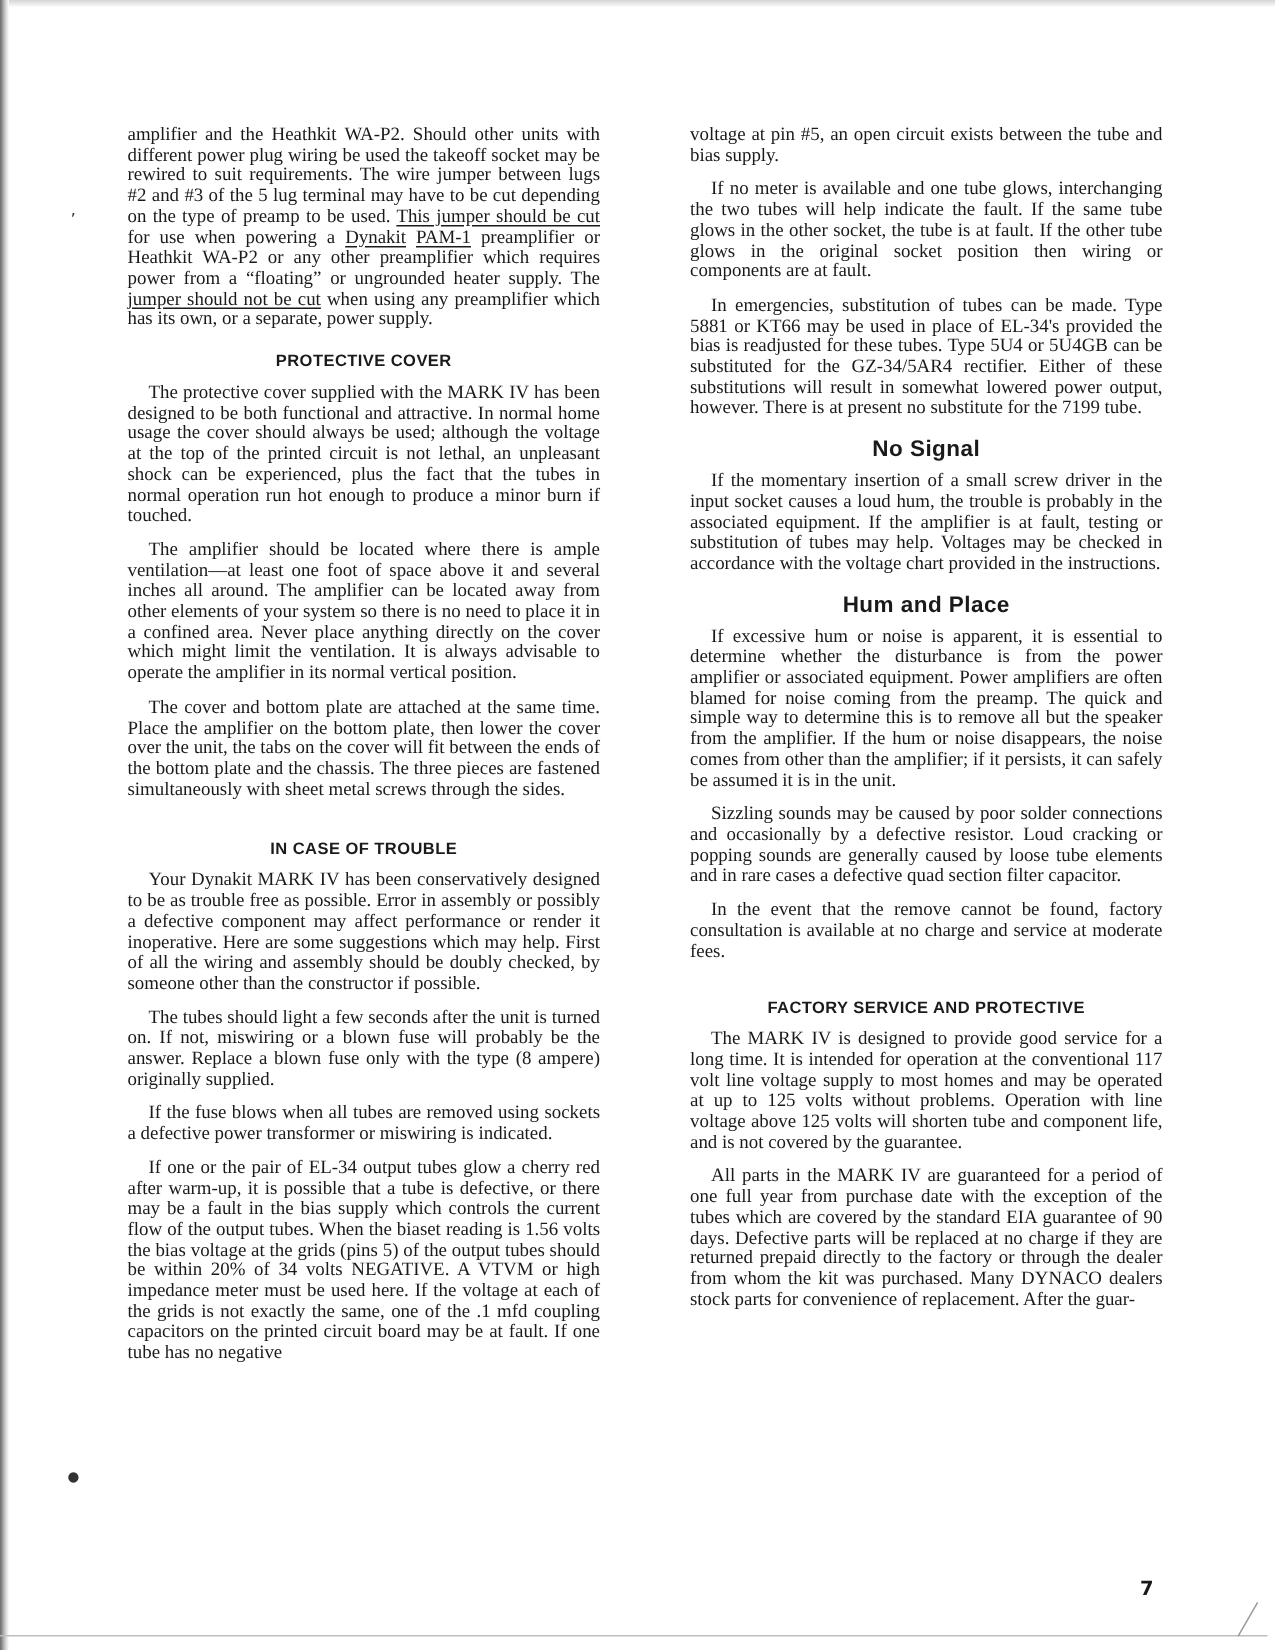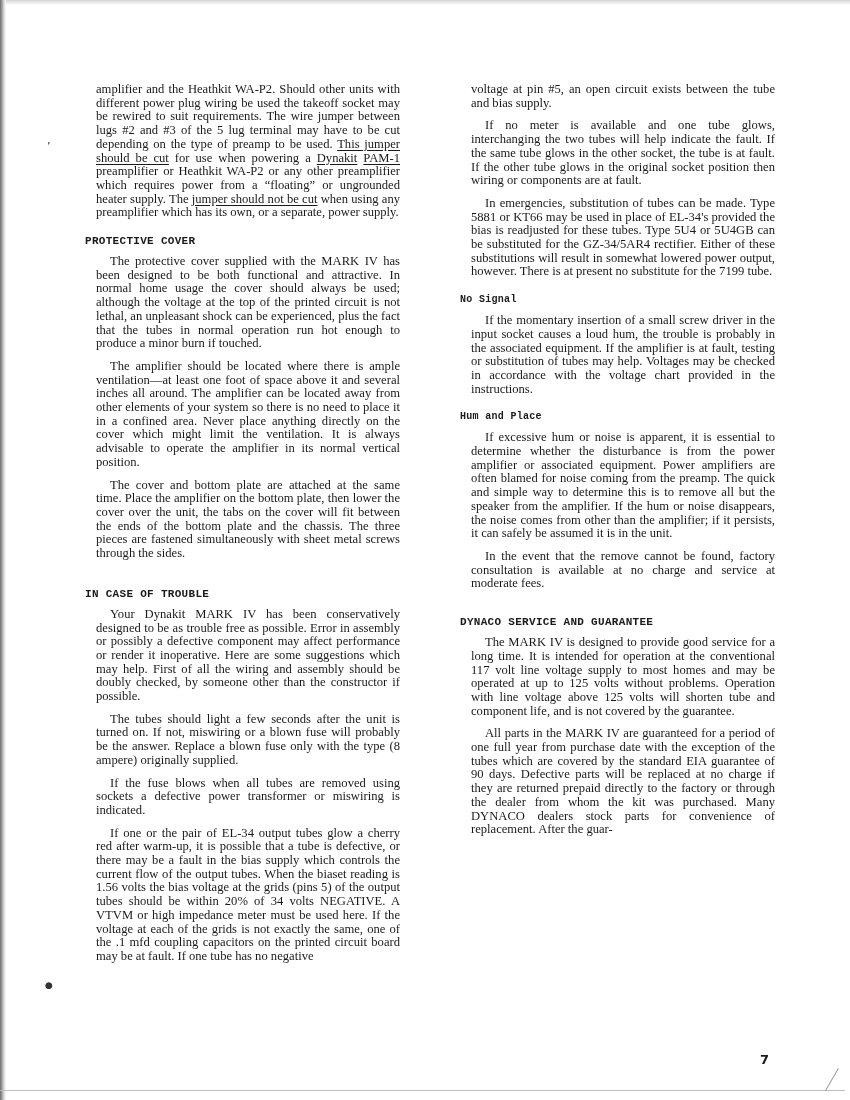--- a/index.html
+++ b/index.html
@@ -29,28 +29,28 @@
     position: absolute; color: #333; font-size: 11px;
     font-family: "DejaVu Sans", sans-serif;
   }
   .col {
     position: absolute; top: 83px; width: 315px;
     font-size: 12.6px; line-height: 13.7px; text-align: justify;
     hyphens: manual;
   }
   .col-left { left: 85px; }
   .col-right { left: 460px; }
-  p { margin: 0 0 9px 11px; text-indent: 14px; font-family: Liberation Serif, serif; }
+  p { margin: 0 0 9px 0; text-indent: 14px; font-family: Liberation Serif, serif; }
   p.cont { text-indent: 0; }
   h2 {
-    margin: 14px 0 7px 0; text-align: left;
-    font-family: Liberation Mono, monospace;
+    margin: 14px 0 7px 0; text-align: center;
+    font-family: Liberation Sans, sans-serif;
     font-weight: bold; font-size: 11px; letter-spacing: 0.3px; line-height: 14px;
   }
-  h2.small { font-size: 10px; }
+  h2.small { font-size: 15px; }
   .u { text-decoration: underline; text-underline-offset: 2px; }
   .page-number {
     position: absolute; left: 760px; top: 1052px;
     font-family: "DejaVu Sans", sans-serif; font-weight: bold; font-size: 13px;
   }
 </style>
 </head>
 <body>
 
 <div class="edge-top"></div>
@@ -78,20 +78,21 @@
 <div class="col col-right">
   <p class="cont">voltage at pin #5, an open circuit exists between the tube and bias supply.</p>
   <p>If no meter is available and one tube glows, interchanging the two tubes will help indicate the fault. If the same tube glows in the other socket, the tube is at fault. If the other tube glows in the original socket position then wiring or components are at fault.</p>
   <p>In emergencies, substitution of tubes can be made. Type 5881 or KT66 may be used in place of EL-34's provided the bias is readjusted for these tubes. Type 5U4 or 5U4GB can be substituted for the GZ-34/5AR4 rectifier. Either of these substitutions will result in somewhat lowered power output, however. There is at present no substitute for the 7199 tube.</p>
 
   <h2 class="small">No Signal</h2>
   <p>If the momentary insertion of a small screw driver in the input socket causes a loud hum, the trouble is probably in the associated equipment. If the amplifier is at fault, testing or substitution of tubes may help. Voltages may be checked in accordance with the voltage chart provided in the instructions.</p>
 
   <h2 class="small">Hum and Place</h2>
   <p>If excessive hum or noise is apparent, it is essential to determine whether the disturbance is from the power amplifier or associated equipment. Power amplifiers are often blamed for noise coming from the preamp. The quick and simple way to determine this is to remove all but the speaker from the amplifier. If the hum or noise disappears, the noise comes from other than the amplifier; if it persists, it can safely be assumed it is in the unit.</p>
+  <p>Sizzling sounds may be caused by poor solder connections and occasionally by a defective resistor. Loud cracking or popping sounds are generally caused by loose tube elements and in rare cases a defective quad section filter capacitor.</p>
   <p>In the event that the remove cannot be found, factory consultation is available at no charge and service at moderate fees.</p>
 
-  <h2 style="margin-top:24px;">DYNACO SERVICE AND GUARANTEE</h2>
+  <h2 style="margin-top:24px;">FACTORY SERVICE AND PROTECTIVE</h2>
   <p>The MARK IV is designed to provide good service for a long time. It is intended for operation at the conventional 117 volt line voltage supply to most homes and may be operated at up to 125 volts without problems. Operation with line voltage above 125 volts will shorten tube and component life, and is not covered by the guarantee.</p>
   <p>All parts in the MARK IV are guaranteed for a period of one full year from purchase date with the exception of the tubes which are covered by the standard EIA guarantee of 90 days. Defective parts will be replaced at no charge if they are returned prepaid directly to the factory or through the dealer from whom the kit was purchased. Many DYNACO dealers stock parts for convenience of replacement. After the guar-</p>
 </div>
 
 <div class="page-number">7</div>
 
 </body></html>

